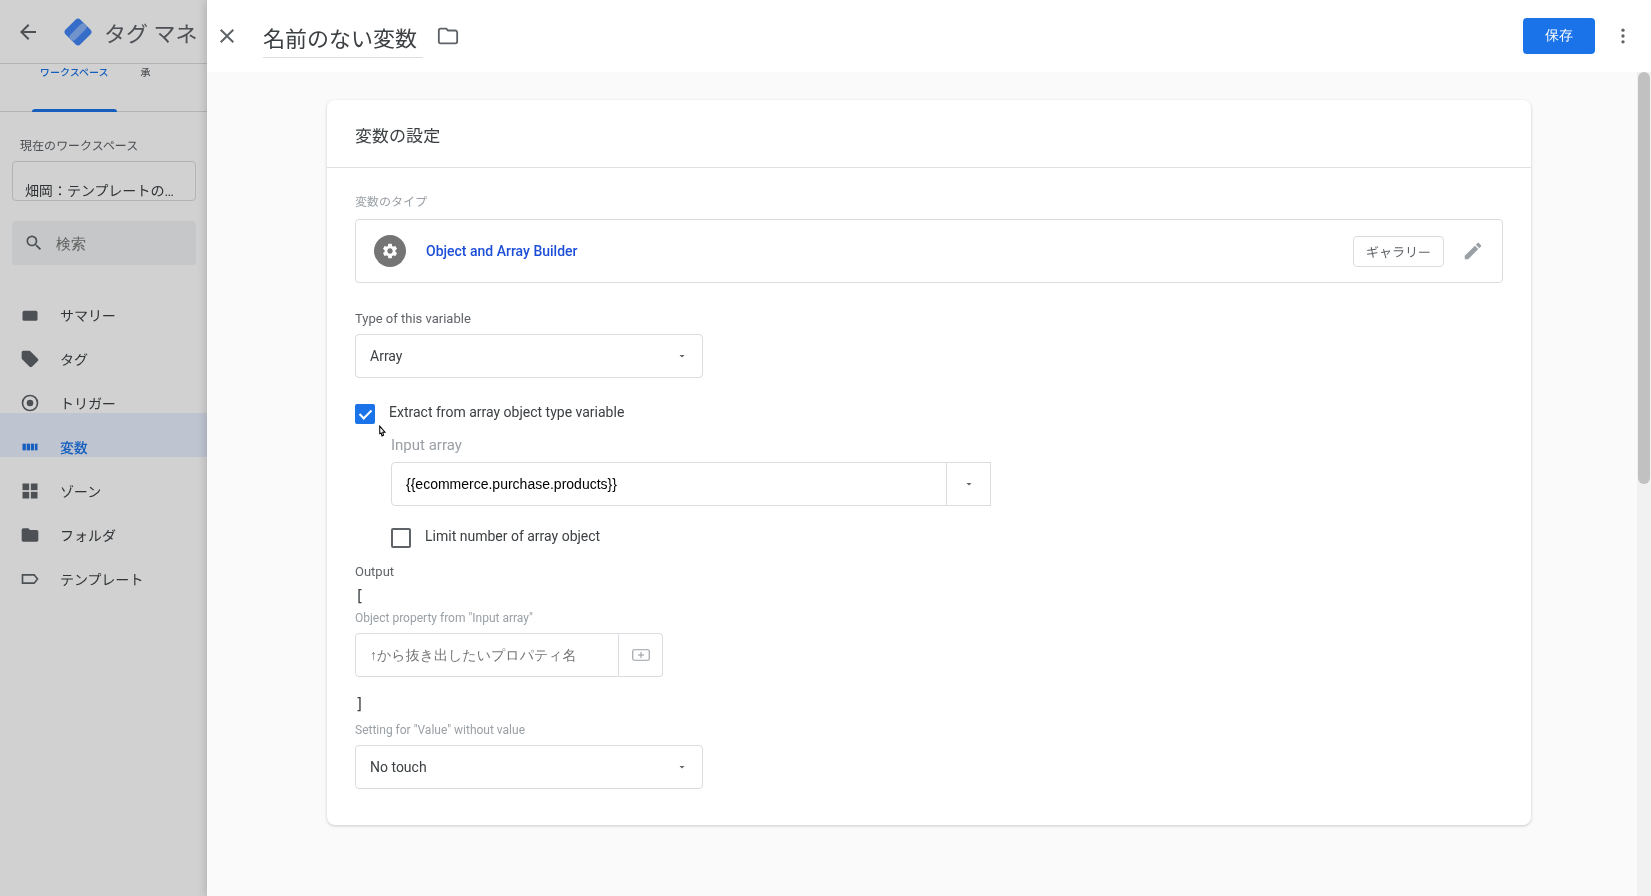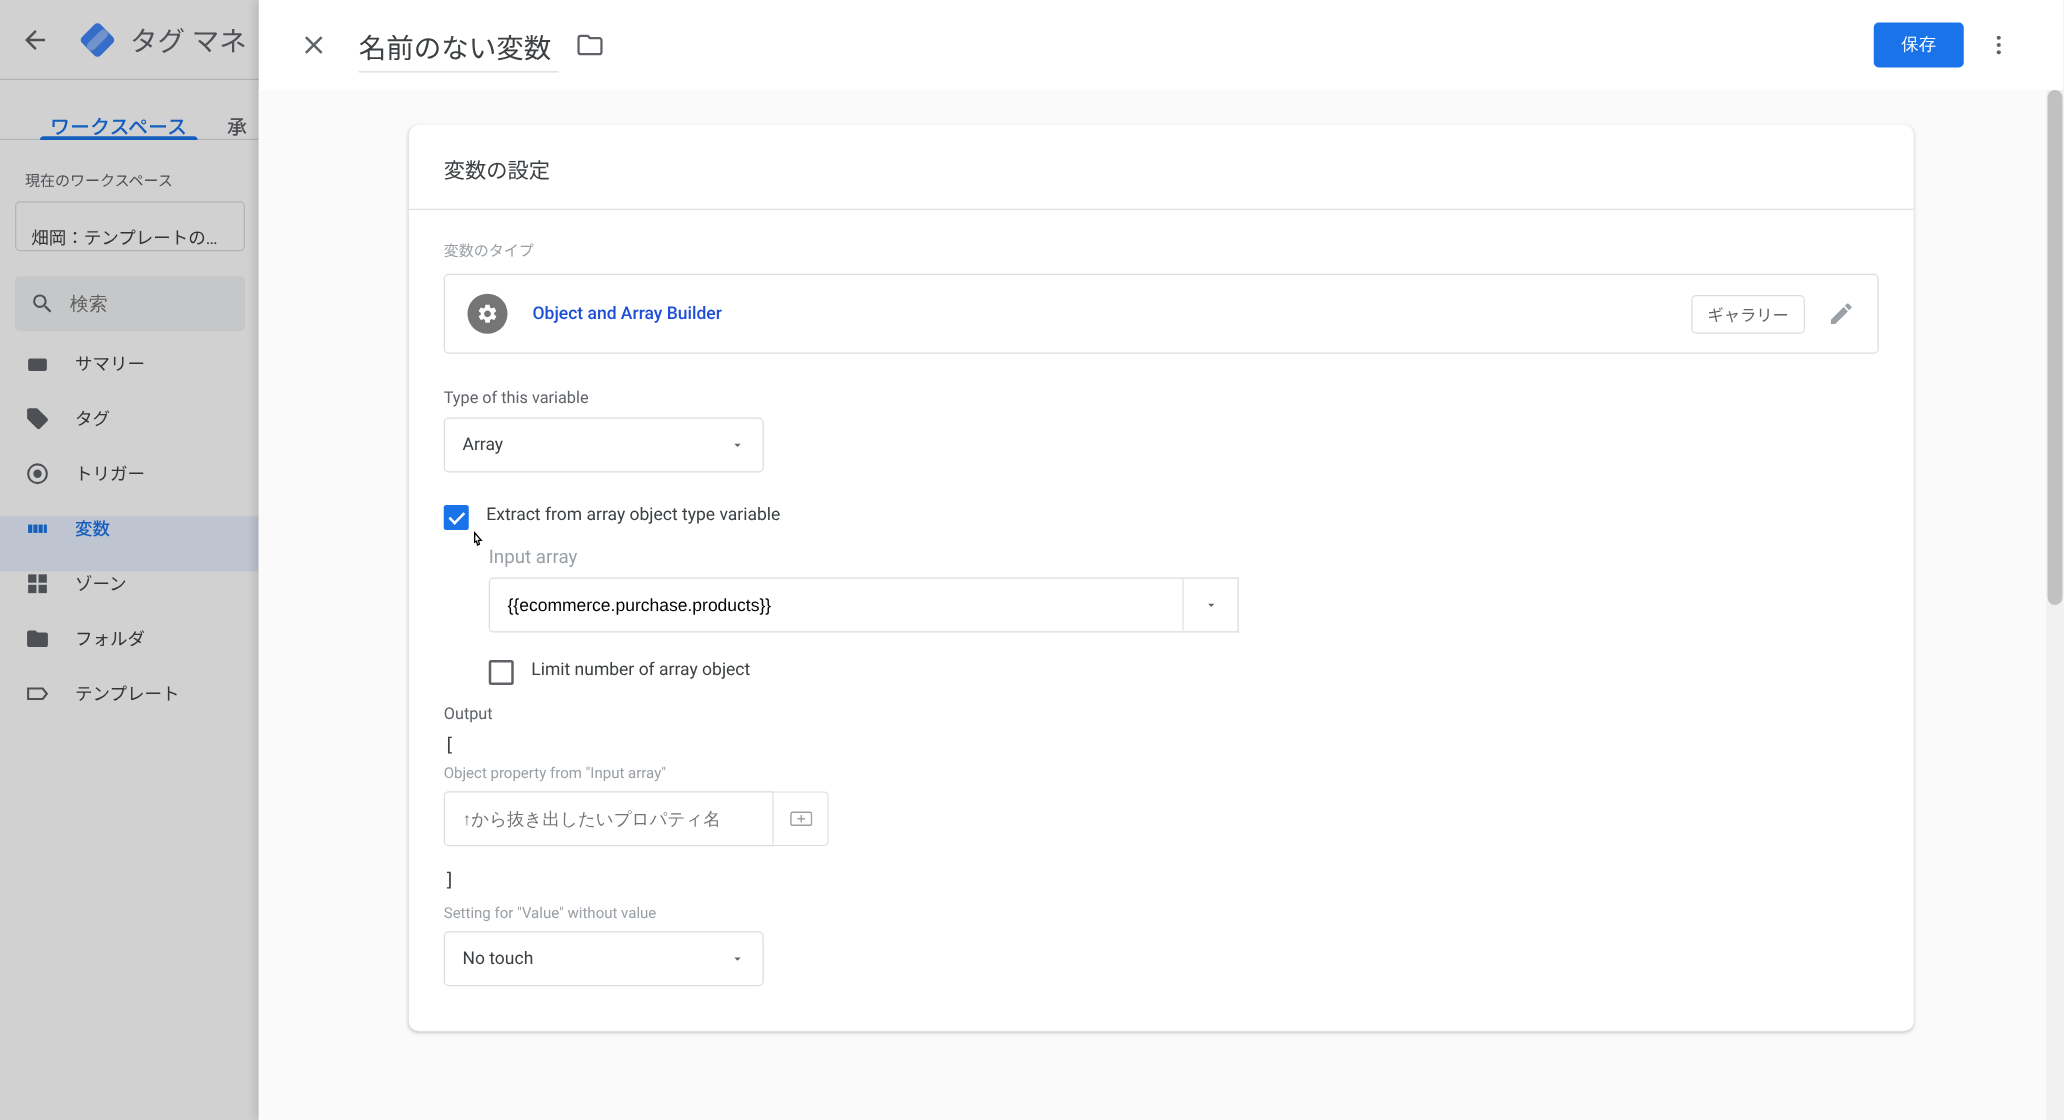--- a/index.html
+++ b/index.html
@@ -4,62 +4,62 @@
 <style>
 * { box-sizing: border-box; margin: 0; padding: 0; }
 body { font-family: Roboto, "Noto Sans JP", Arial, sans-serif; font-size: 14px; color: #3c4043; background: #fff; overflow: hidden; }
 
 .app-header { height: 64px; display: flex; align-items: center; padding: 0 16px; border-bottom: 1px solid #dadce0; }
 .app-header .back-arrow { width: 24px; height: 24px; margin-right: 24px; cursor: pointer; }
 .app-header .logo { width: 28px; height: 28px; margin-right: 12px; }
 .app-header .app-title { font-size: 22px; color: #5f6368; font-weight: 400; }
 
 .tabs-bar { height: 48px; display: flex; align-items: center; border-bottom: 1px solid #dadce0; padding: 0 24px; }
-.tab { height: 48px; display: flex; align-items: flex-end; padding: 0 16px; color: #5f6368; font-size: 16px; font-weight: 500; cursor: pointer; position: relative; }
+.tab { height: 48px; display: flex; align-items: flex-start; padding: 0 16px; color: #5f6368; font-size: 10px; font-weight: 500; cursor: pointer; position: relative; }
 .tab.active { color: #1a73e8; }
 .tab.active::after { content: ""; position: absolute; bottom: 0; left: 8px; right: 8px; height: 3px; background: #1a73e8; border-radius: 3px 3px 0 0; }
 
 .sidebar { position: absolute; left: 0; top: 112px; bottom: 0; width: 208px; padding-top: 16px; }
 .ws-label { font-size: 12px; color: #5f6368; padding: 8px 20px 8px; }
 .ws-selector { margin: 0 12px 20px; border: 1px solid #dadce0; border-radius: 4px; height: 40px; display: flex; align-items: flex-end; padding: 0 12px; font-size: 14px; color: #3c4043; cursor: pointer; overflow: hidden; white-space: nowrap; text-overflow: ellipsis; }
 .search-box { margin: 0 12px 16px; border-radius: 4px; height: 44px; display: flex; align-items: center; padding: 0 12px; background: #f1f3f4; }
 .search-box svg { margin-right: 12px; flex-shrink:0;}
 .search-box input { border: none; background: transparent; outline: none; font-size: 15px; flex: 1; color: #5f6368; width: 100%; }
 
 .nav-list { list-style: none; }
-.nav-item { height: 44px; display: flex; align-items: flex-start; padding: 0 20px; color: #3c4043; font-size: 14px; cursor: pointer; }
+.nav-item { height: 44px; display: flex; align-items: flex-end; padding: 0 20px; color: #3c4043; font-size: 14px; cursor: pointer; }
 .nav-item svg { margin-right: 20px; flex-shrink:0; }
 .nav-item.active { background: #e8f0fe; color: #1a73e8; font-weight: 500; }
 .nav-item.active svg { fill: #1a73e8 !important; }
 
 .bg-scrim { position: absolute; inset: 0; background: rgba(0,0,0,0.18); }
 
 .panel { position: absolute; top: 0; right: 0; bottom: 0; left: 207px; background: #fff; box-shadow: -2px 0 8px rgba(0,0,0,.15); display: flex; flex-direction: column; }
-.panel-header { height: 72px; display: flex; align-items: center; padding: 0 32px; }
+.panel-header { height: 72px; display: flex; align-items: center; padding: 0 8px; }
 .panel-close { width: 24px; height: 24px; margin-right: 24px; cursor: pointer; }
 .panel-title-wrap { flex: 1; display: flex; align-items: center; gap: 14px; }
 .panel-title { font-size: 22px; color: #3c4043; border-bottom: 1px solid #dadce0; padding: 6px 0 4px; min-width: 160px; }
 .folder-icon { color: #5f6368; }
 .save-btn { background: #1a73e8; color: #fff; border: none; border-radius: 4px; height: 36px; padding: 0 22px; font-size: 14px; font-weight: 500; cursor: pointer; margin-right: 8px; }
 .more-btn { width: 40px; height: 40px; border-radius: 50%; display:flex; align-items:center; justify-content:center; cursor:pointer; }
 
 .panel-body { flex: 1; overflow-y: auto; background: #fafafa; padding: 28px 120px 40px; }
 .card { background: #fff; border-radius: 8px; box-shadow: 0 1px 2px rgba(60,64,67,.15), 0 1px 3px 1px rgba(60,64,67,.08); padding: 0 0 36px; }
 .card-title { font-size: 17px; color: #3c4043; padding: 22px 28px 20px; border-bottom: 1px solid #e0e0e0; margin-bottom: 24px; }
 .section { padding: 0 28px; }
 .small-label { font-size: 12px; color: #9aa0a6; margin-bottom: 10px; }
 
 .var-type-row { border: 1px solid #dadce0; border-radius: 4px; height: 64px; display: flex; align-items: center; padding: 0 18px; margin-bottom: 28px; }
 .var-type-icon { width: 32px; height: 32px; border-radius: 50%; background: #757575; display:flex; align-items:center; justify-content:center; margin-right: 20px; }
 .var-type-name { font-weight: 500; color: #1d4ed8; flex: 1; }
 .gallery-chip { border: 1px solid #dadce0; border-radius: 4px; padding: 5px 12px; font-size: 13px; color: #5f6368; margin-right: 18px; cursor:pointer; }
 .edit-pencil { cursor:pointer; }
 
 .field-label { font-size: 13px; color: #5f6368; margin-bottom: 8px; }
-.select { border: 1px solid #dadce0; border-radius: 4px; height: 44px; width: 256px; display:flex; align-items:center; padding: 0 14px; justify-content:space-between; cursor:pointer; background:#fff; }
+.select { border: 1px solid #dadce0; border-radius: 4px; height: 44px; width: 348px; display:flex; align-items:center; padding: 0 14px; justify-content:space-between; cursor:pointer; background:#fff; }
 .select .chev { color:#5f6368; }
 
 .checkbox-row { display:flex; align-items:flex-start; gap: 14px; margin-top: 26px; margin-bottom: 12px; }
 .checkbox { width: 20px; height: 20px; border: 2px solid #5f6368; border-radius: 2px; display:flex; align-items:center; justify-content:center; cursor:pointer; flex-shrink:0; }
 .checkbox.checked { background: #1a73e8; border-color: #1a73e8; }
 .checkbox.checked::after { content: ""; width: 5px; height: 10px; border: solid #fff; border-width: 0 2px 2px 0; transform: rotate(45deg); margin-top:-2px;}
 .check-label { font-size: 14px; color: #3c4043; }
 
 .indent { margin-left: 36px; }
 .input-w-insert { display:flex; width: 600px; }

